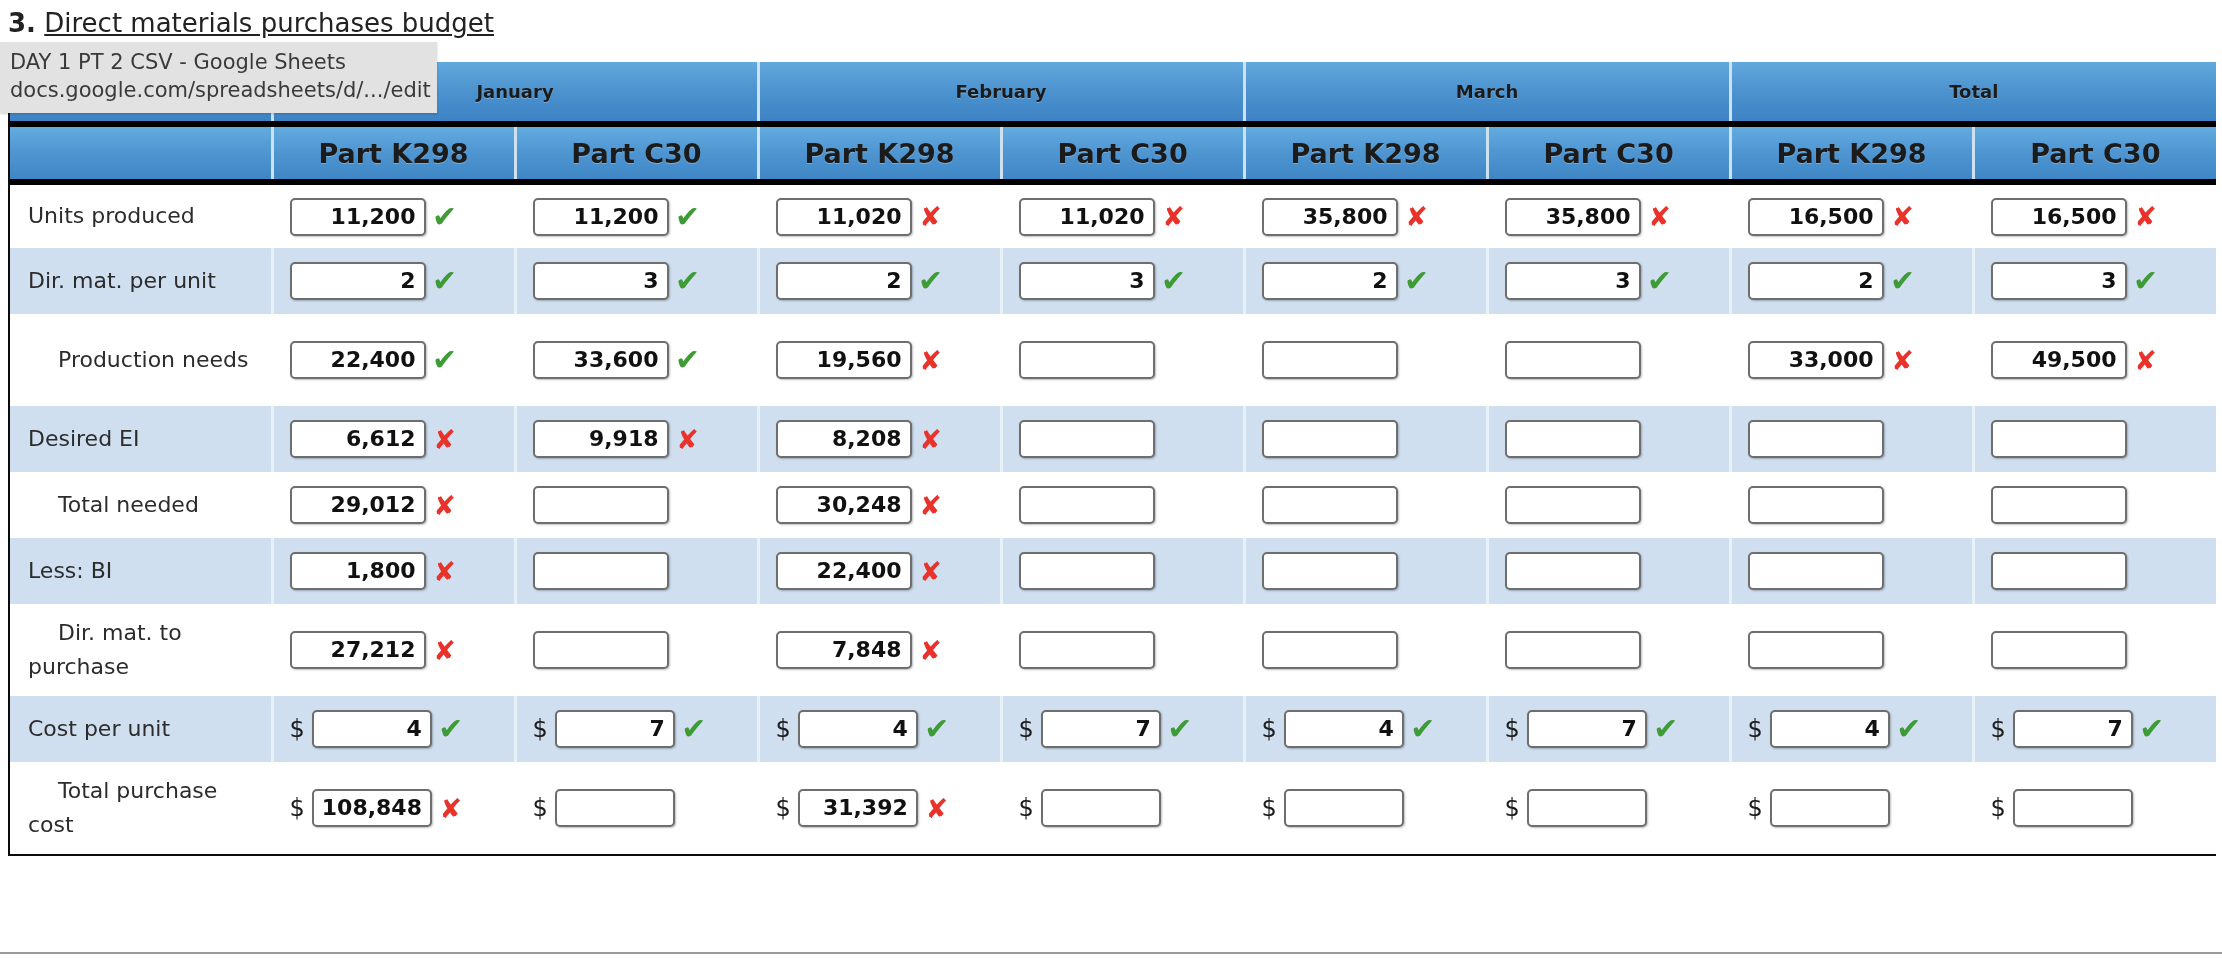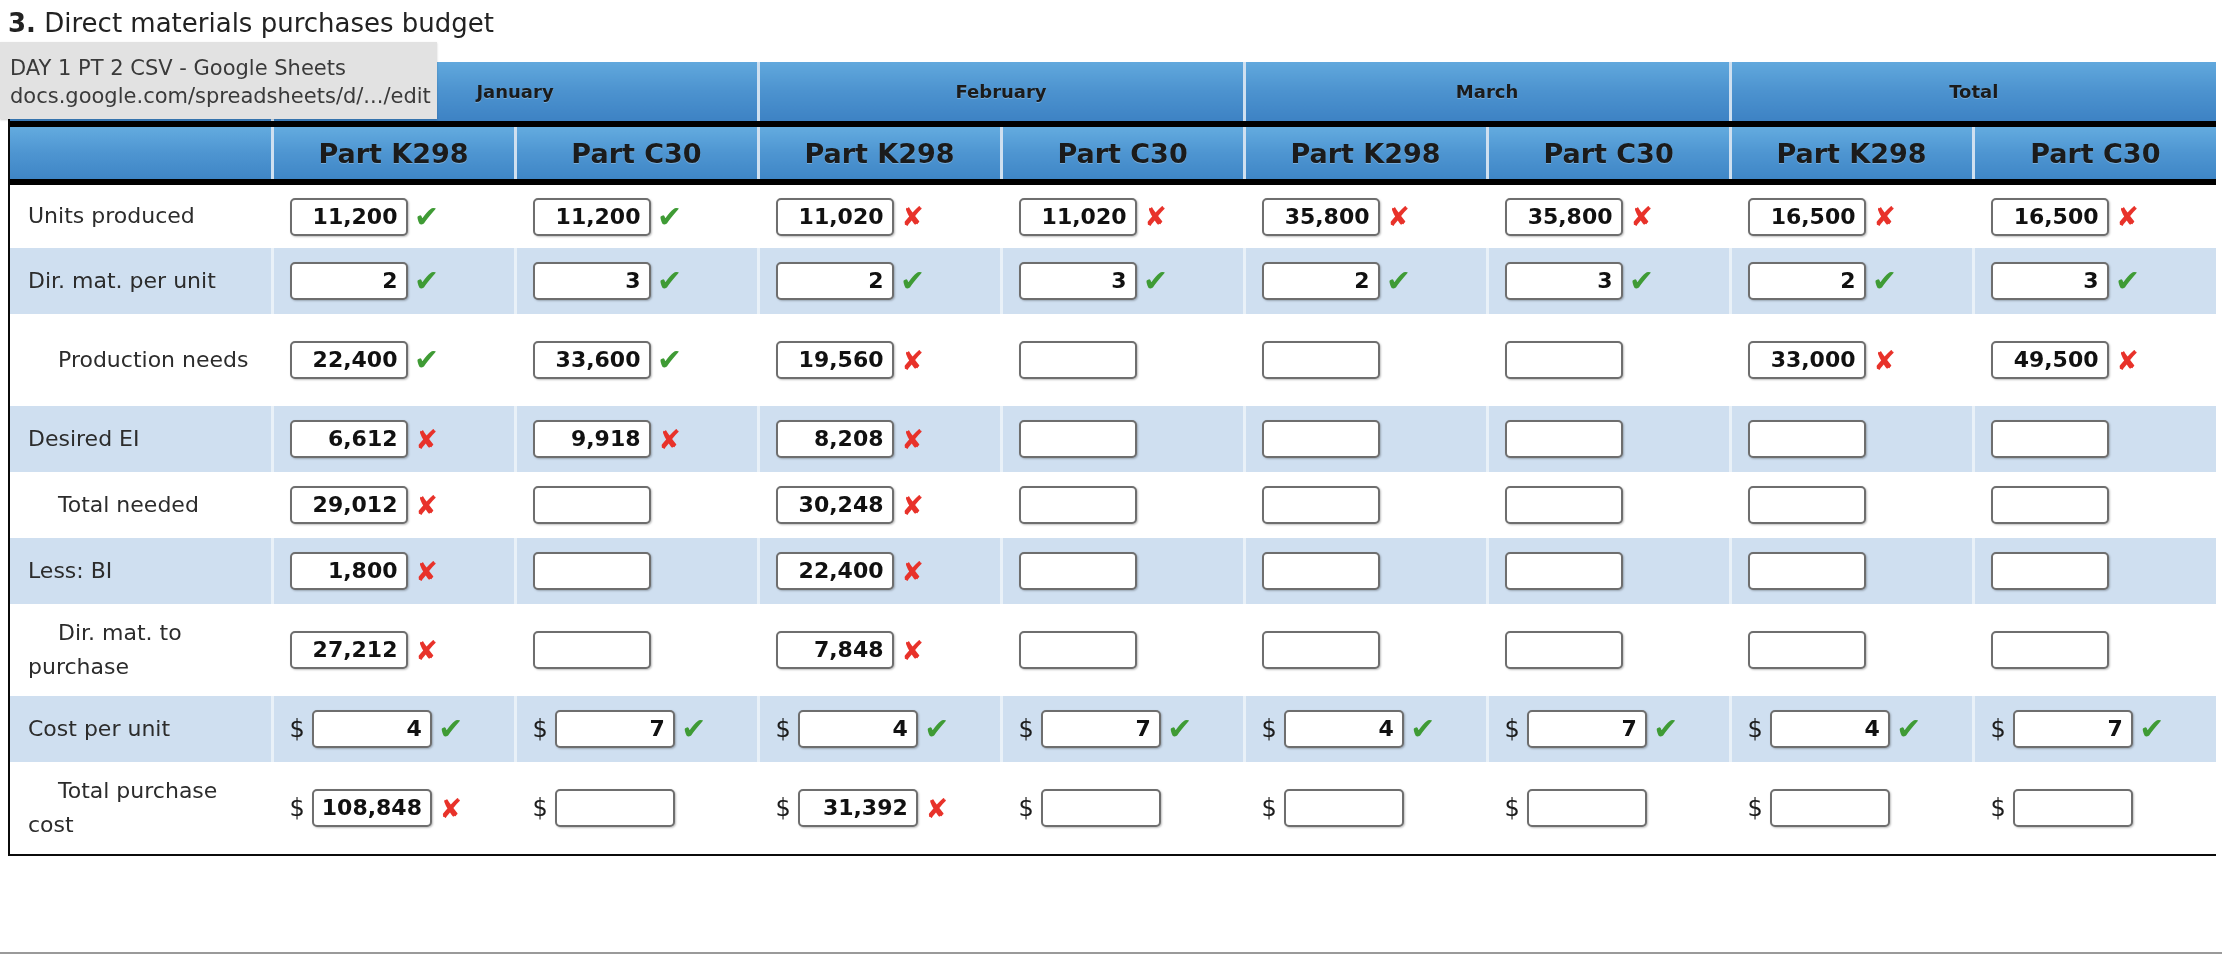--- a/index.html
+++ b/index.html
@@ -15,28 +15,28 @@
 
   
   .title-block {
     position: absolute;
     left: 8px; top: 8px;
     font-size: 26px;
     color: #222;
     white-space: nowrap;
   }
   .title-num { font-weight: 700; }
-  .title-text { font-weight: 400; }
+  .title-text { font-weight: 400; text-decoration: underline; }
 
   
   .status-tip {
     position: absolute;
     left: 0px; top: 42px;
     width: 437px;
-    padding: 12px 10px 9px 10px;
+    padding: 6px 10px 9px 10px;
     background: #e2e2e2;
     color: #3a3a3a;
     font-size: 21px;
     line-height: 1.34;
     z-index: 50;
     box-shadow: 0 1px 2px rgba(0,0,0,.18);
     white-space: nowrap;
   }
 
   
@@ -133,21 +133,21 @@
     font-weight: 700;
     color: #111;
     text-align: right;
     padding: 0 8px;
     line-height: 34px;
     font-family: "DejaVu Sans", "Liberation Sans", sans-serif;
     flex: 0 0 auto;
     overflow: hidden;
     white-space: nowrap;
   }
-  .inp.wide { width: 118px; }
+  .inp.wide { width: 136px; }
   .mark {
     width: 26px;
     flex: 0 0 auto;
     font-size: 26px;
     font-weight: 700;
     line-height: 1;
     text-align: center;
   }
   .mark.ok  { color: #3f9b35; font-size: 30px; }
   .mark.bad { color: #e8322a; font-size: 27px; }

